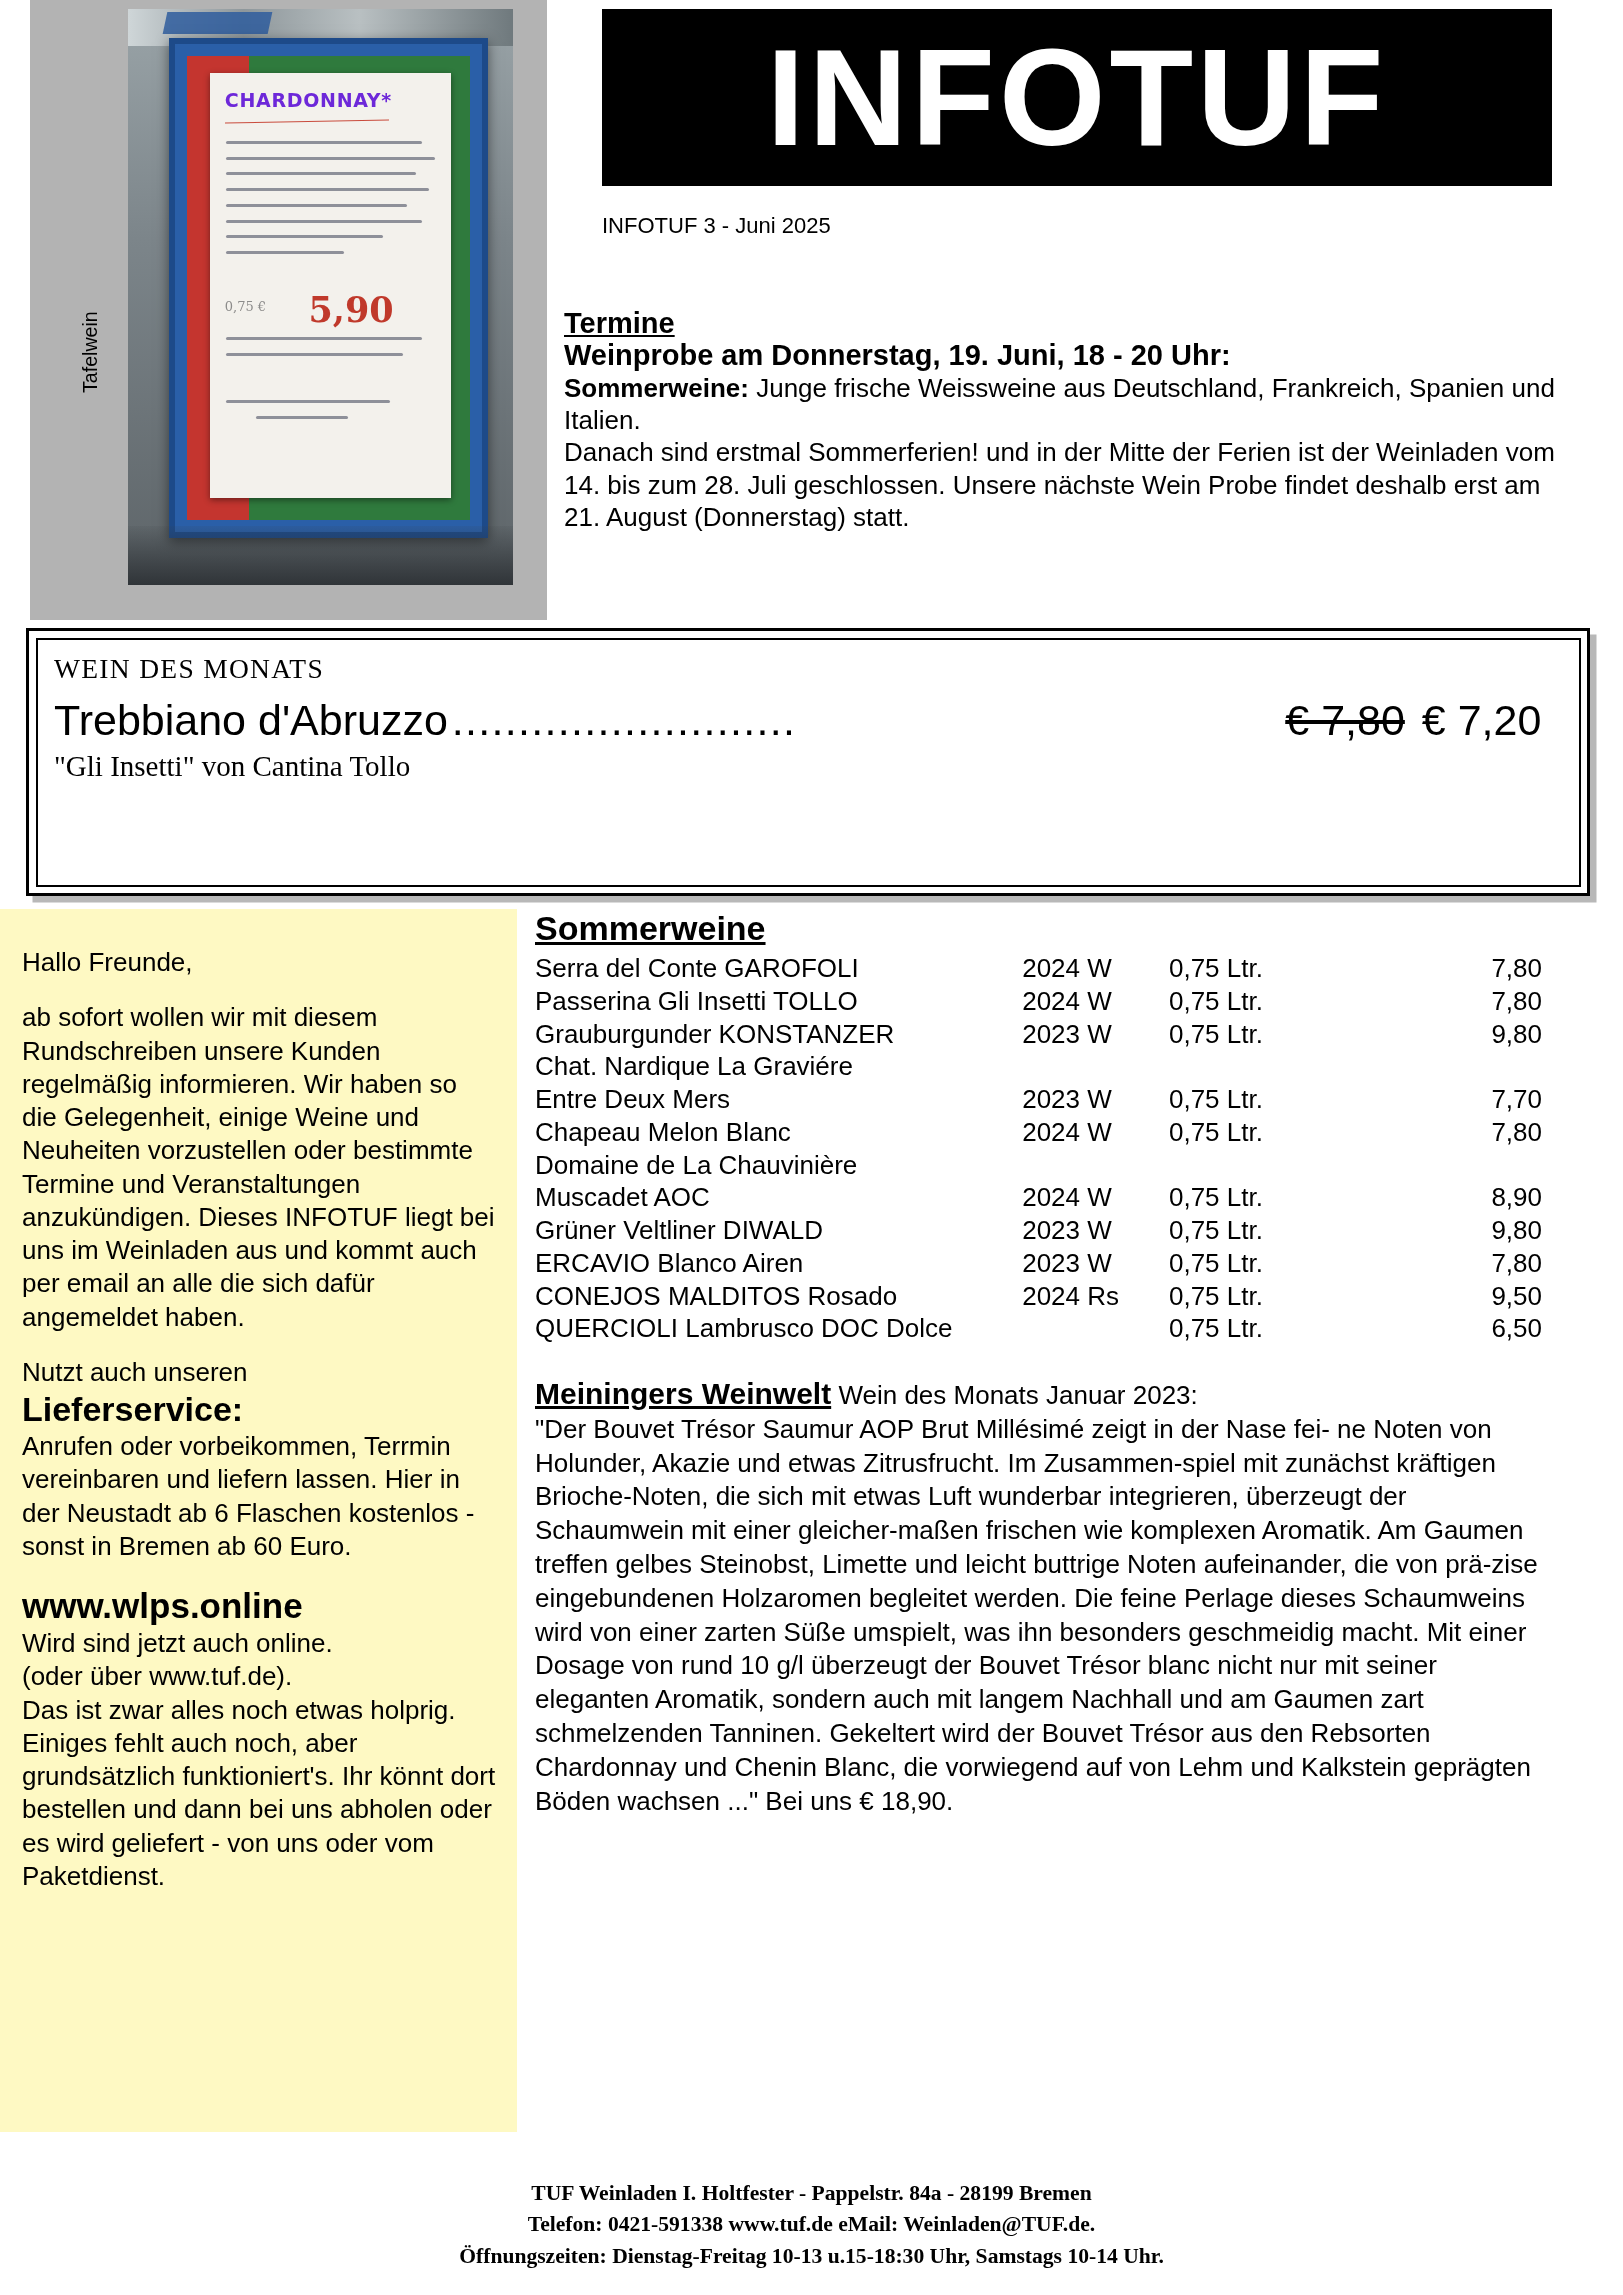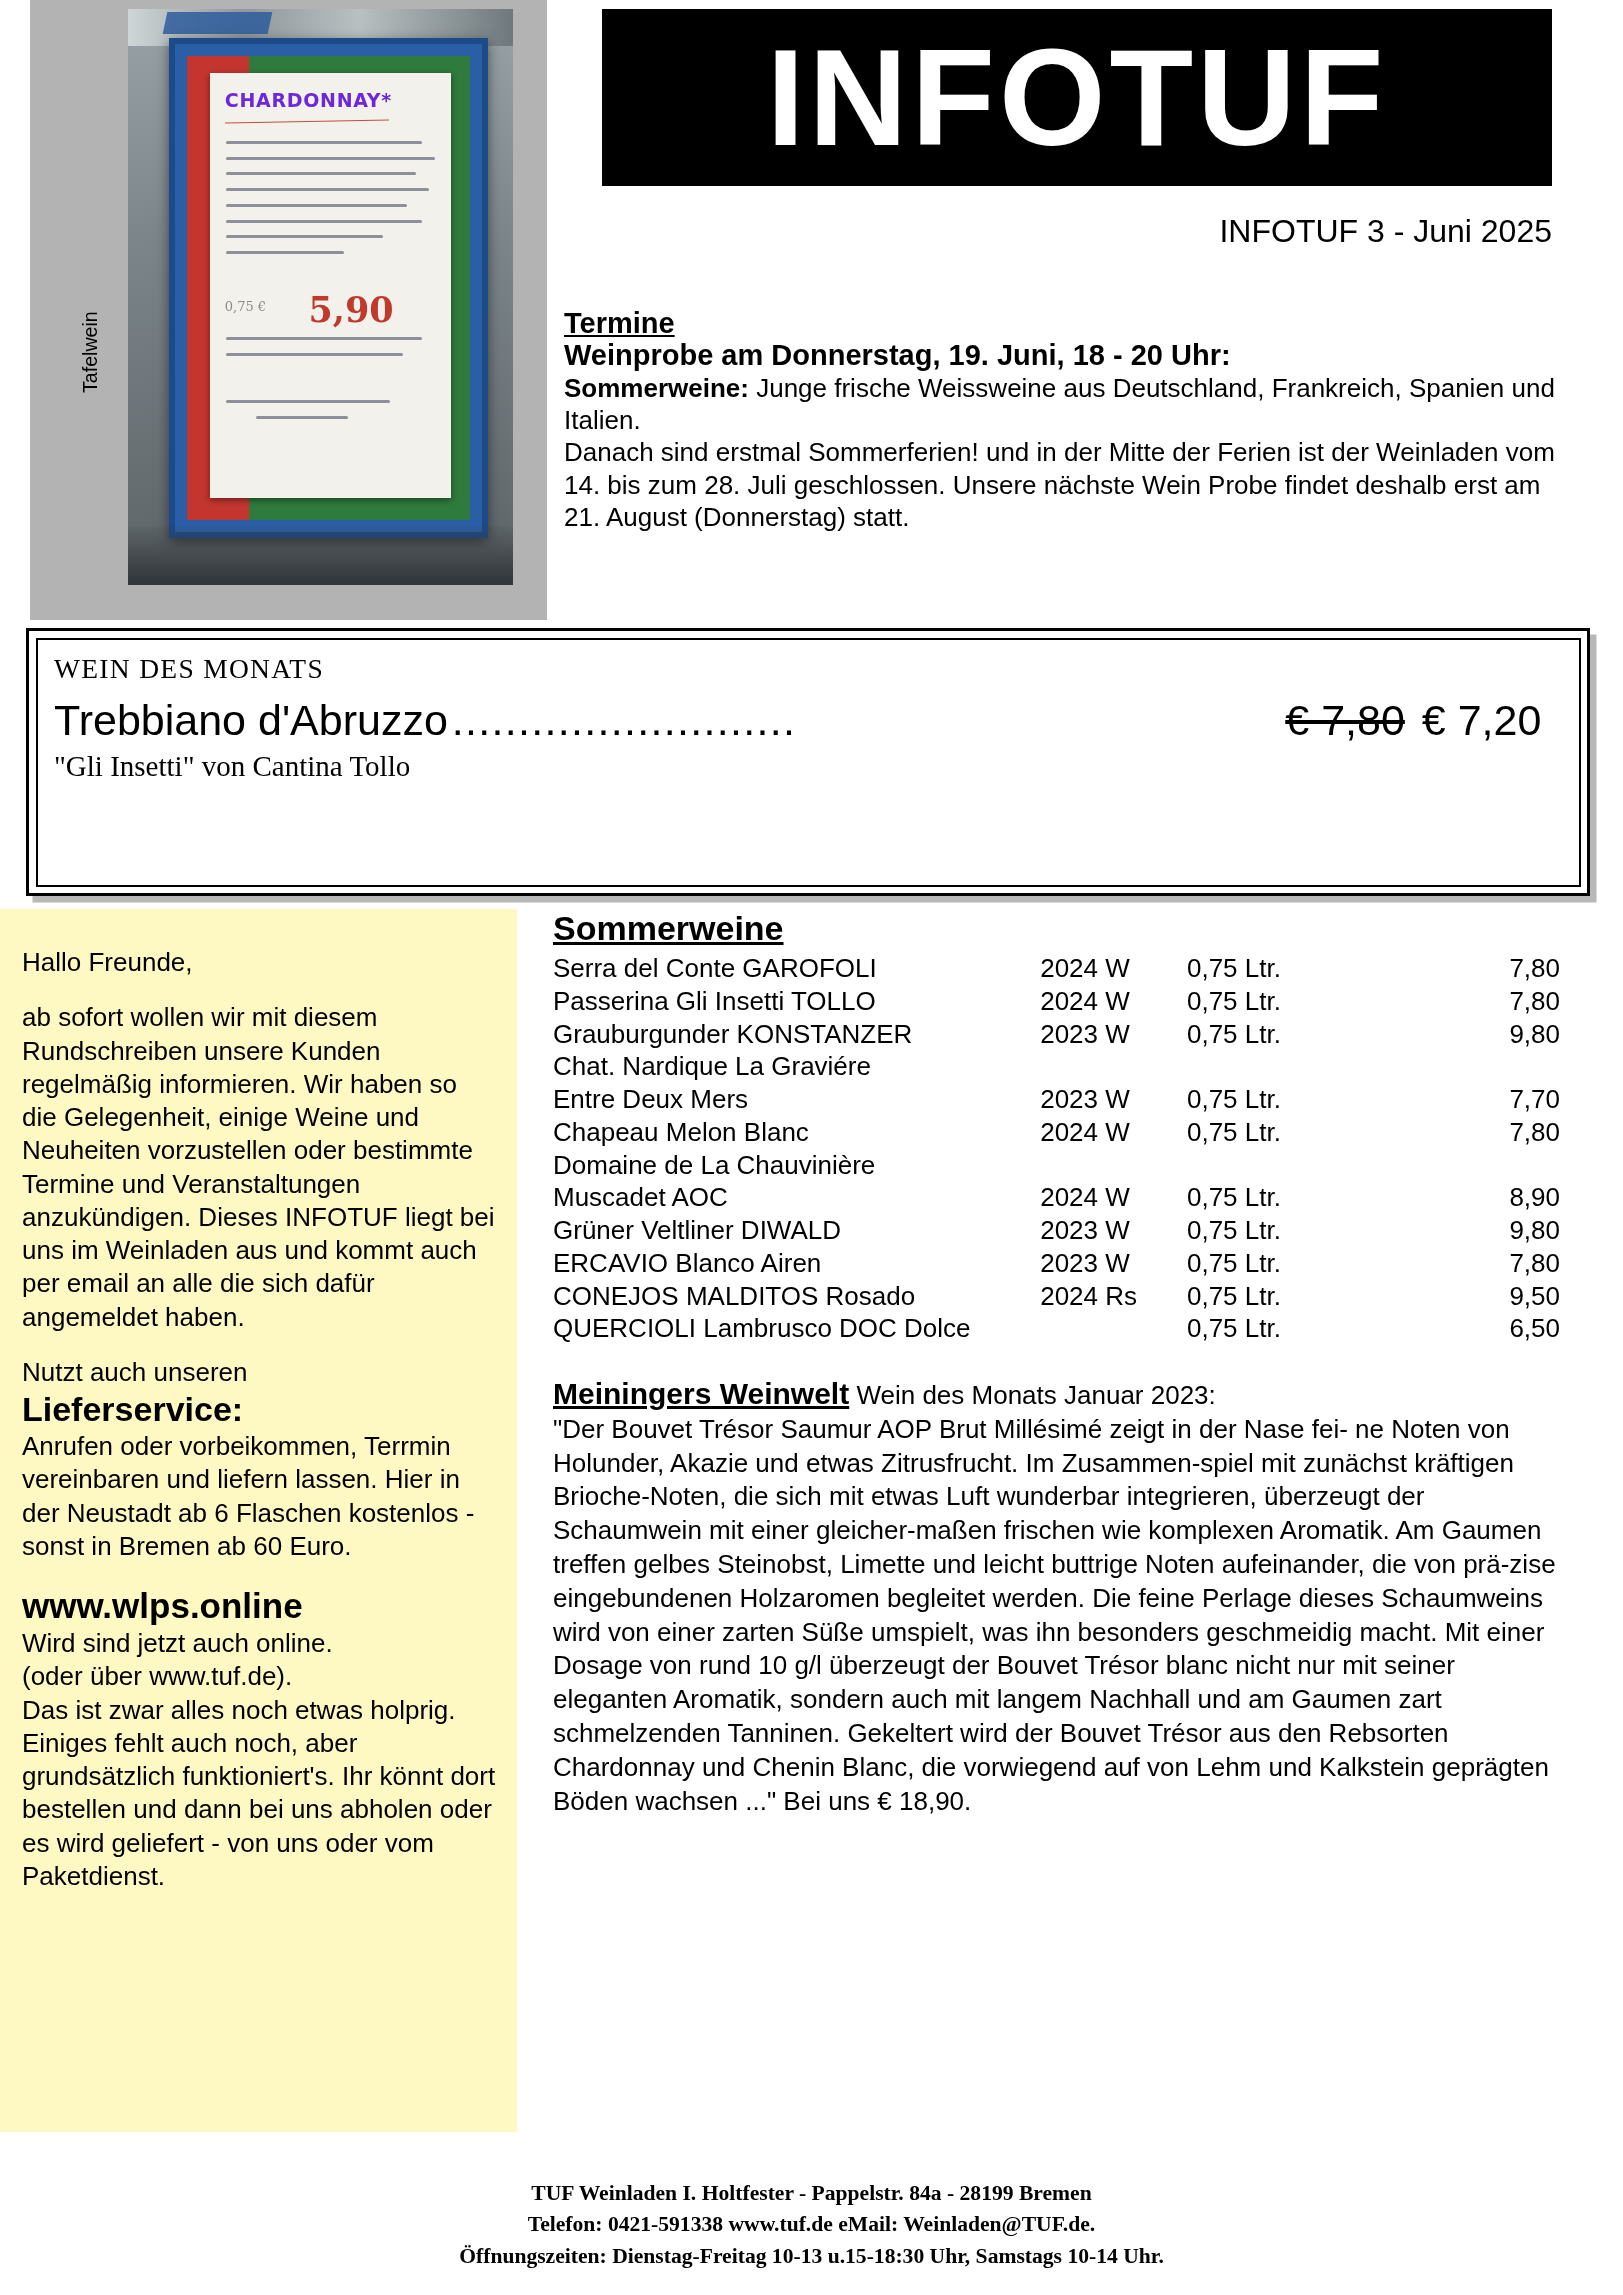--- a/index.html
+++ b/index.html
@@ -141,22 +141,22 @@
     font-weight: bold;
     font-size: 137px;
     letter-spacing: 3.9px;
     line-height: 1;
     text-align: right;
   }
   .issue-line {
     position: absolute;
     left: 602px; top: 213px;
     width: 950px;
-    text-align: right;
-    font-size: 32px;
+    text-align: left;
+    font-size: 22px;
   }
 
   .termine-block {
     position: absolute;
     left: 564px; top: 307px;
     width: 1001px;
   }
   .termine-title {
     font-size: 29px;
     font-weight: bold;
@@ -253,21 +253,21 @@
   .url-head {
     font-size: 35px;
     font-weight: bold;
     margin: 0;
     line-height: 1.2;
   }
 
   
   .right-col {
     position: absolute;
-    left: 553px; top: 909px;
+    left: 535px; top: 909px;
     width: 1034px;
   }
   .sec-title {
     font-size: 34px;
     font-weight: bold;
     text-decoration: underline;
     margin: 0 0 3.9px 0;
   }
   table.wines {
     border-collapse: collapse;

